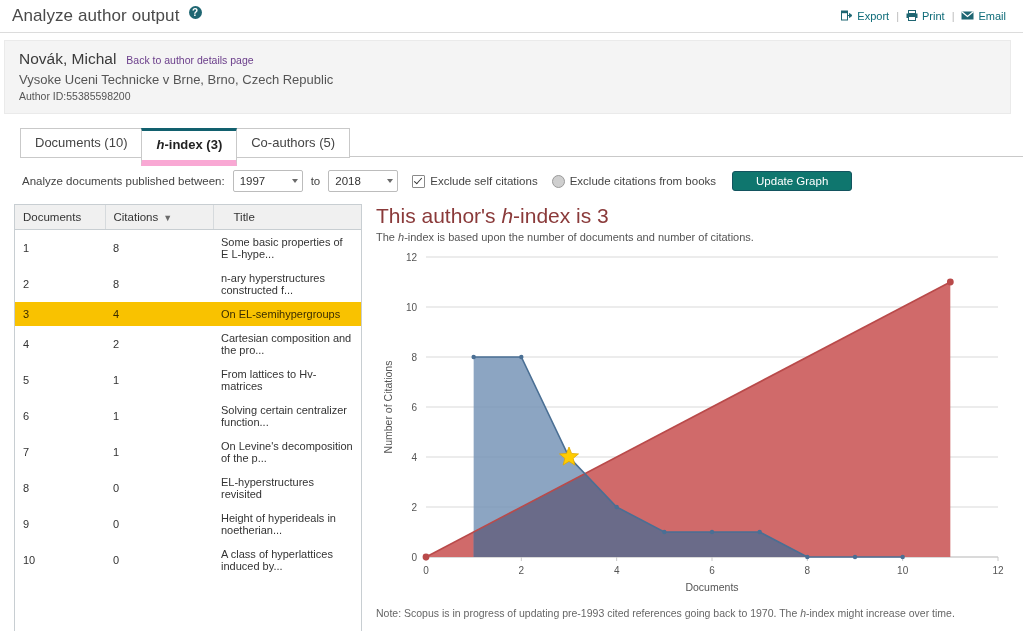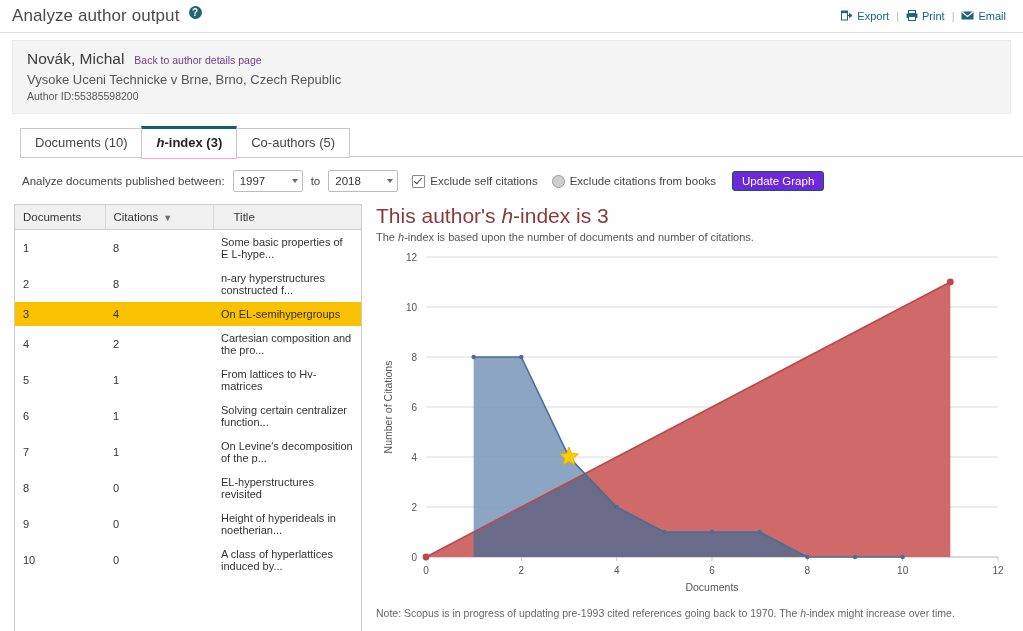--- a/index.html
+++ b/index.html
@@ -47,39 +47,39 @@
   .top-actions a {
     color: #0d6b78; text-decoration: none;
     display: inline-flex; align-items: center; gap: 4px;
     padding: 0 7px;
   }
   .top-actions .sep { color: #bbb; }
   .mini-ico { display: inline-block; }
 
   
   .author-panel {
-    margin: 7px 12px 0 12px;
+    margin: 7px 12px 0 4px;
     background: #f4f4f4;
     border: 1px solid #eaeaea;
     padding: 9px 14px 11px 14px;
     box-sizing: border-box;
   }
   .author-line1 { display: flex; align-items: baseline; gap: 10px; }
   .author-name { font-size: 15.5px; color: #3b3b3b; }
   .back-link {
     font-size: 10.5px; color: #6a3d8a; text-decoration: none;
   }
   .author-aff { font-size: 13px; color: #555; margin-top: 4px; }
   .author-id { font-size: 10.5px; color: #555; margin-top: 3px; }
 
   
   .tabs {
     margin: 14px 0 0 20px;
     display: flex;
-    align-items: center;
+    align-items: flex-start;
     position: relative;
     height: 29px;
   }
   .tabs::after {
     content: "";
     position: absolute;
     left: 0; right: -1023px; bottom: 0;
     border-bottom: 1px solid #c9c9c9;
     z-index: 0;
   }
@@ -92,21 +92,21 @@
     font-size: 13px;
     color: #444;
     margin-right: -1px;
     position: relative;
     z-index: 1;
     cursor: pointer;
     white-space: nowrap;
   }
   .tab.active {
     border-top: 3px solid #12606e;
-    border-bottom: 1px solid #f9a8d4;
+    border-bottom: 6px solid #f9a8d4;
     font-weight: bold;
     color: #222;
     height: 29px;
     line-height: 27px;
     z-index: 2;
   }
   .tab .ital { font-style: italic; }
 
   
   .controls {
@@ -149,26 +149,26 @@
     content: "";
     position: absolute;
     left: 3px; top: 0px;
     width: 3px; height: 7px;
     border: solid #333;
     border-width: 0 1.5px 1.5px 0;
     transform: rotate(42deg);
   }
   .chk.round { border-radius: 50%; background: #cfcfcf; border-color: #9a9a9a; }
   .btn-update {
-    background: #6d28d9;
+    background: #0f766e;
     color: #fff;
     border: 1px solid #13545f;
     border-radius: 3px;
     font-size: 11.5px;
-    padding: 3px 9px;
+    padding: 3px 23px;
     cursor: pointer;
     margin-left: 8px;
     font-family: "Liberation Sans", sans-serif;
   }
 
   
   .main {
     display: flex;
     margin-top: 12px;
     height: 432px;

